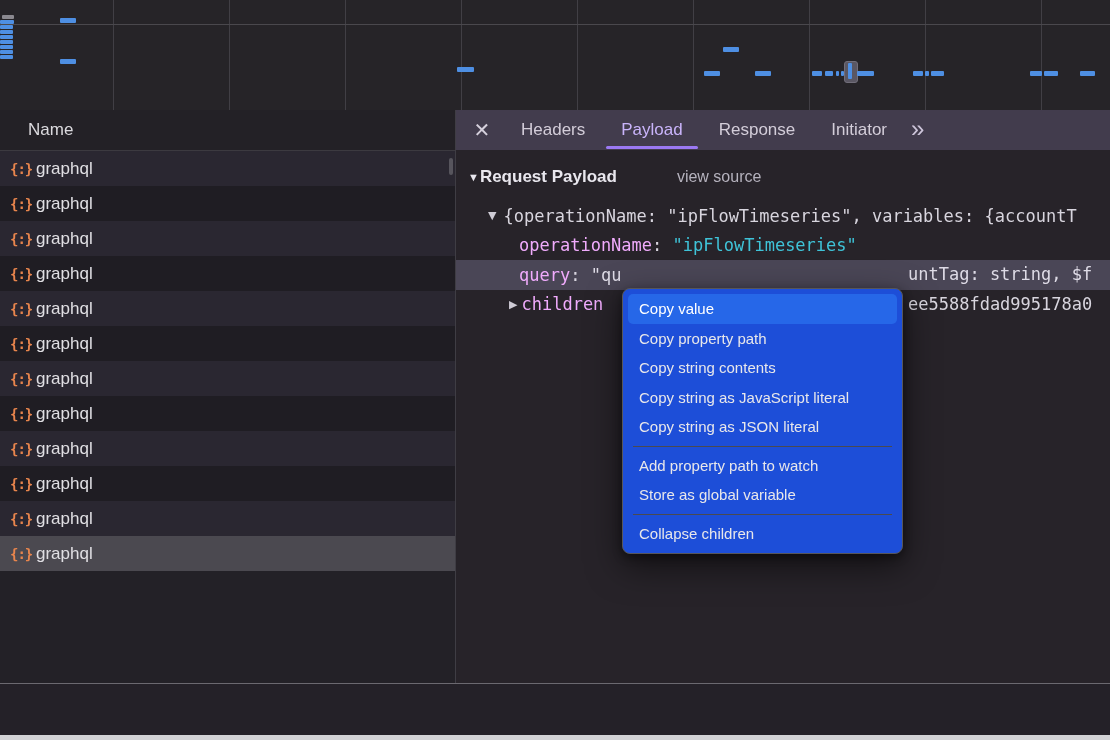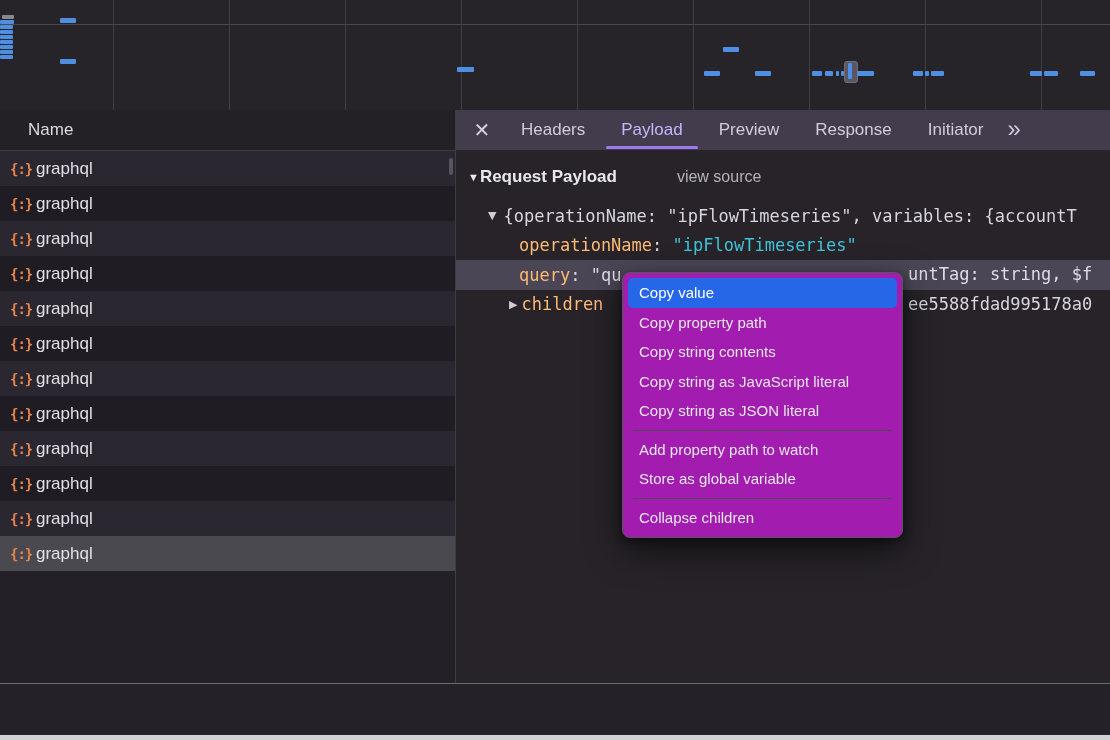--- a/index.html
+++ b/index.html
@@ -36,31 +36,31 @@
   .content{position:absolute;left:0;top:40px;right:0;bottom:0;overflow:hidden;}
   .section-head{position:absolute;top:12px;left:12px;height:30px;display:flex;align-items:center;white-space:nowrap;}
   .section-head .tri{font-size:11px;color:#e9e7ee;margin-right:1px;}
   .section-title{font-size:17px;font-weight:bold;color:#e9e7ee;}
   .view-source{margin-left:60px;font-size:16px;color:#b5b2bd;}
   .tree{position:absolute;top:51px;left:0;right:0;}
   .trow{position:relative;height:29.5px;display:flex;align-items:center;font-family:"DejaVu Sans Mono",monospace;font-size:17px;white-space:pre;overflow:hidden;}
   .trow.hovered{background:#4a4656;align-items:center;}
   .tri-sm{font-size:11px;color:#cfccd6;font-family:"DejaVu Sans",sans-serif;}
   .t-plain{color:#d8d5de;}
-  .t-key{color:#fdba74;}
+  .t-key{color:#f0abfc;}
   .t-str{color:#3fc3d8;}
   .t-val{color:#dedbe6;}
   .frag-right{position:absolute;left:452px;top:0;line-height:29.5px;white-space:pre;}
   
   .footer{position:absolute;left:0;top:683px;width:1110px;height:52px;background:#242128;border-top:1px solid #6b6970;}
   .bottom-edge{position:absolute;left:0;top:735px;width:1110px;height:5px;background:#d2d2d5;}
   
   .context-menu{
-    position:absolute;left:622px;top:272px;width:281px;box-sizing:border-box;
-    background:#a21caf;border:1px solid #57565a;border-radius:8px;
+    position:absolute;left:622px;top:288px;width:281px;box-sizing:border-box;
+    background:#1d4ed8;border:1px solid #57565a;border-radius:8px;
     box-shadow:0 12px 34px rgba(0,0,0,.55),0 3px 10px rgba(0,0,0,.4);
     padding:5px 0;z-index:50;
   }
   .menu-item{height:29.5px;line-height:29.5px;margin:0 5px;padding:0 11px;border-radius:5px;
     font-size:15px;color:#e8e7ea;white-space:nowrap;}
   .menu-item.highlighted{background:var(--hl,#2667e8);color:#ffffff;}
   .menu-sep{height:1px;background:#4b4a4f;margin:4px 10px;}
 </style>
 </head>
 <body>
@@ -169,21 +169,20 @@
   </div>
   <div class="scroll-thumb"></div>
   <div class="v-divider"></div>
 
   <div class="details">
     <div class="tabbar">
       <span class="close">✕</span>
       <div class="tabs" id="tabs">
           <div class="tab">Headers</div>
           <div class="tab active">Payload</div>
-          <div class="tab">Preview</div>
           <div class="tab">Response</div>
           <div class="tab">Initiator</div>
         </div>
       <span class="more">»</span>
     </div>
     <div class="content">
       <div class="section-head">
         <span class="tri">▼</span>
         <span class="section-title">Request Payload</span>
         <span class="view-source">view source</span>

